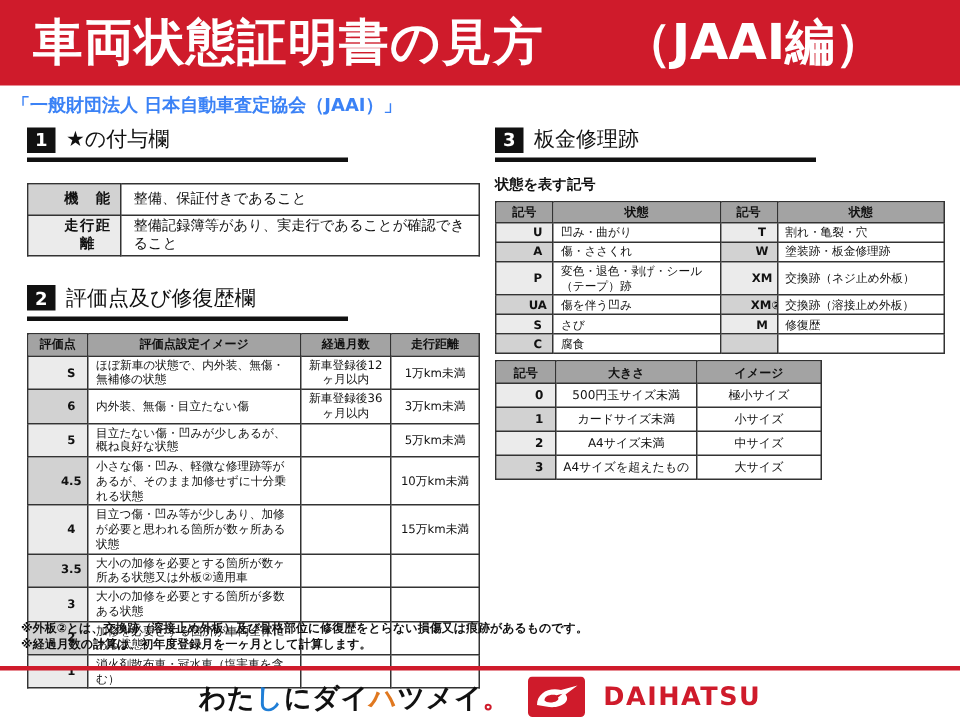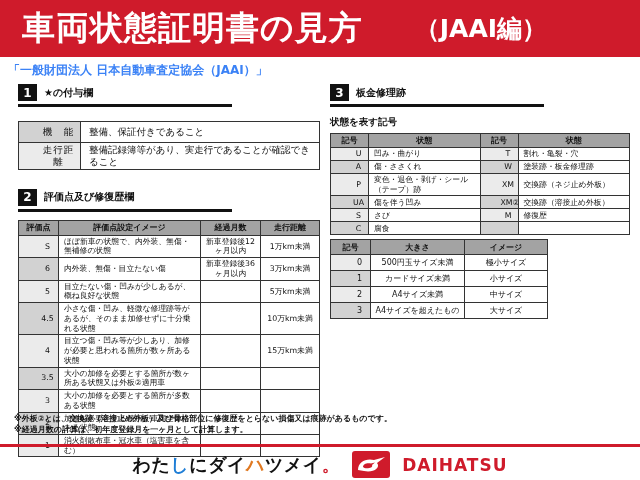--- a/index.html
+++ b/index.html
@@ -7,45 +7,45 @@
   body {
     font-family:"DejaVu Sans","Liberation Sans",sans-serif;
     background:#fff; position:relative; overflow:hidden; color:#111;
   }
   .banner {
     position:absolute; top:0; left:0; width:640px; height:57px;
     background:#cf1b2b; color:#fff; display:flex; align-items:center;
     padding:0 22px;
   }
   .banner .t { font-size:33px; font-weight:bold; letter-spacing:1px; }
-  .banner .e { font-size:25px; font-weight:bold; margin-left:52px; }
+  .banner .e { font-size:33px; font-weight:bold; margin-left:52px; }
   .subtitle {
     position:absolute; top:62px; left:8px;
     font-size:12px; font-weight:bold; color:#3b82f6;
   }
   .col-left  { position:absolute; top:84px; left:18px;  width:302px; }
   .col-right { position:absolute; top:84px; left:330px; width:302px; }
   .sec {
     display:flex; align-items:center; gap:7px;
     border-bottom:3px solid #111; padding-bottom:3px; width:214px;
   }
   .sec .num {
     background:#111; color:#fff; width:19px; height:17px; flex:0 0 19px;
     display:flex; align-items:center; justify-content:center;
     font-size:12px; font-weight:bold;
   }
-  .sec .ttl { font-size:10px; font-weight:bold; white-space:nowrap; }
+  .sec .ttl { font-size:14px; font-weight:normal; white-space:nowrap; }
   table { border-collapse:collapse; table-layout:fixed; background:#fff; }
   td, th { border:1px solid #333; overflow:hidden; }
   th {
     background:#a3a3a3; font-weight:bold; text-align:center;
     font-size:8px; height:15px; padding:1px;
   }
   td { font-size:8px; text-align:center; padding:1px 2px; line-height:1.25; }
-  td.lbl { font-weight:normal;padding-left:20px; }
+  td.lbl { font-weight:bold;padding-left:20px; }
   tbody tr:nth-child(odd)  td.lbl { background:#ebebeb; }
   tbody tr:nth-child(even) td.lbl { background:#d2d2d2; }
   .t1 tbody tr:nth-child(odd)  td.lbl { background:#d2d2d2; }
   .t1 tbody tr:nth-child(even) td.lbl { background:#ebebeb; }
 
   .t1 { width:302px; margin-top:14px; }
   .t1 td { height:21px; font-size:9.5px; }
   .t1 td:nth-child(1){ width:62px; letter-spacing:1px; }
   .t1 td:nth-child(2){ text-align:left; padding-left:8px; }
 

